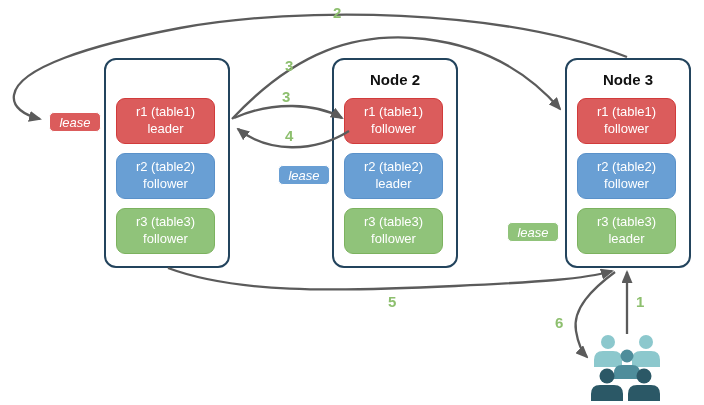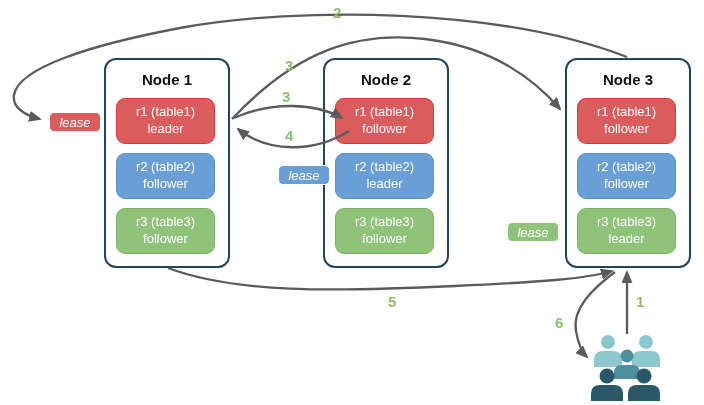--- a/index.html
+++ b/index.html
@@ -6,21 +6,21 @@
   .canvas{
     position:relative; width:704px; height:405px; background:#ffffff; overflow:hidden;
     font-family:"Liberation Sans", sans-serif;
   }
   
   .node{
     position:absolute; top:58px; width:122px; height:206px;
     background:#ffffff; border:2px solid #23445d; border-radius:12px; z-index:1;
   }
   #node1{left:104px}
-  #node2{left:323px}
+  #node2{left:332px}
   #node3{left:565px}
   .node-title{
     text-align:center; margin-top:11px; font-weight:bold; font-size:15px; color:#111;
   }
   .replica{
     position:absolute; left:10px; width:99px; height:46px; border-radius:9px;
     color:#fff; font-size:13px; text-align:center;
     display:flex; flex-direction:column; align-items:center; justify-content:center;
     line-height:1.28; border:1.5px solid; box-sizing:border-box;
   }
@@ -64,21 +64,20 @@
 
   <div class="lease blue" id="lease-blue">
     <span>lease</span>
   </div>
 
   <div class="lease green" id="lease-green">
     <span>lease</span>
   </div>
 
   <div class="node" id="node1">
-    <div class="node-title">Node 1</div>
     <div class="replica red pos1">
       <span>r1 (table1)</span>
       <span>leader</span>
     </div>
     <div class="replica blue pos2">
       <span>r2 (table2)</span>
       <span>follower</span>
     </div>
     <div class="replica green pos3">
       <span>r3 (table3)</span>

